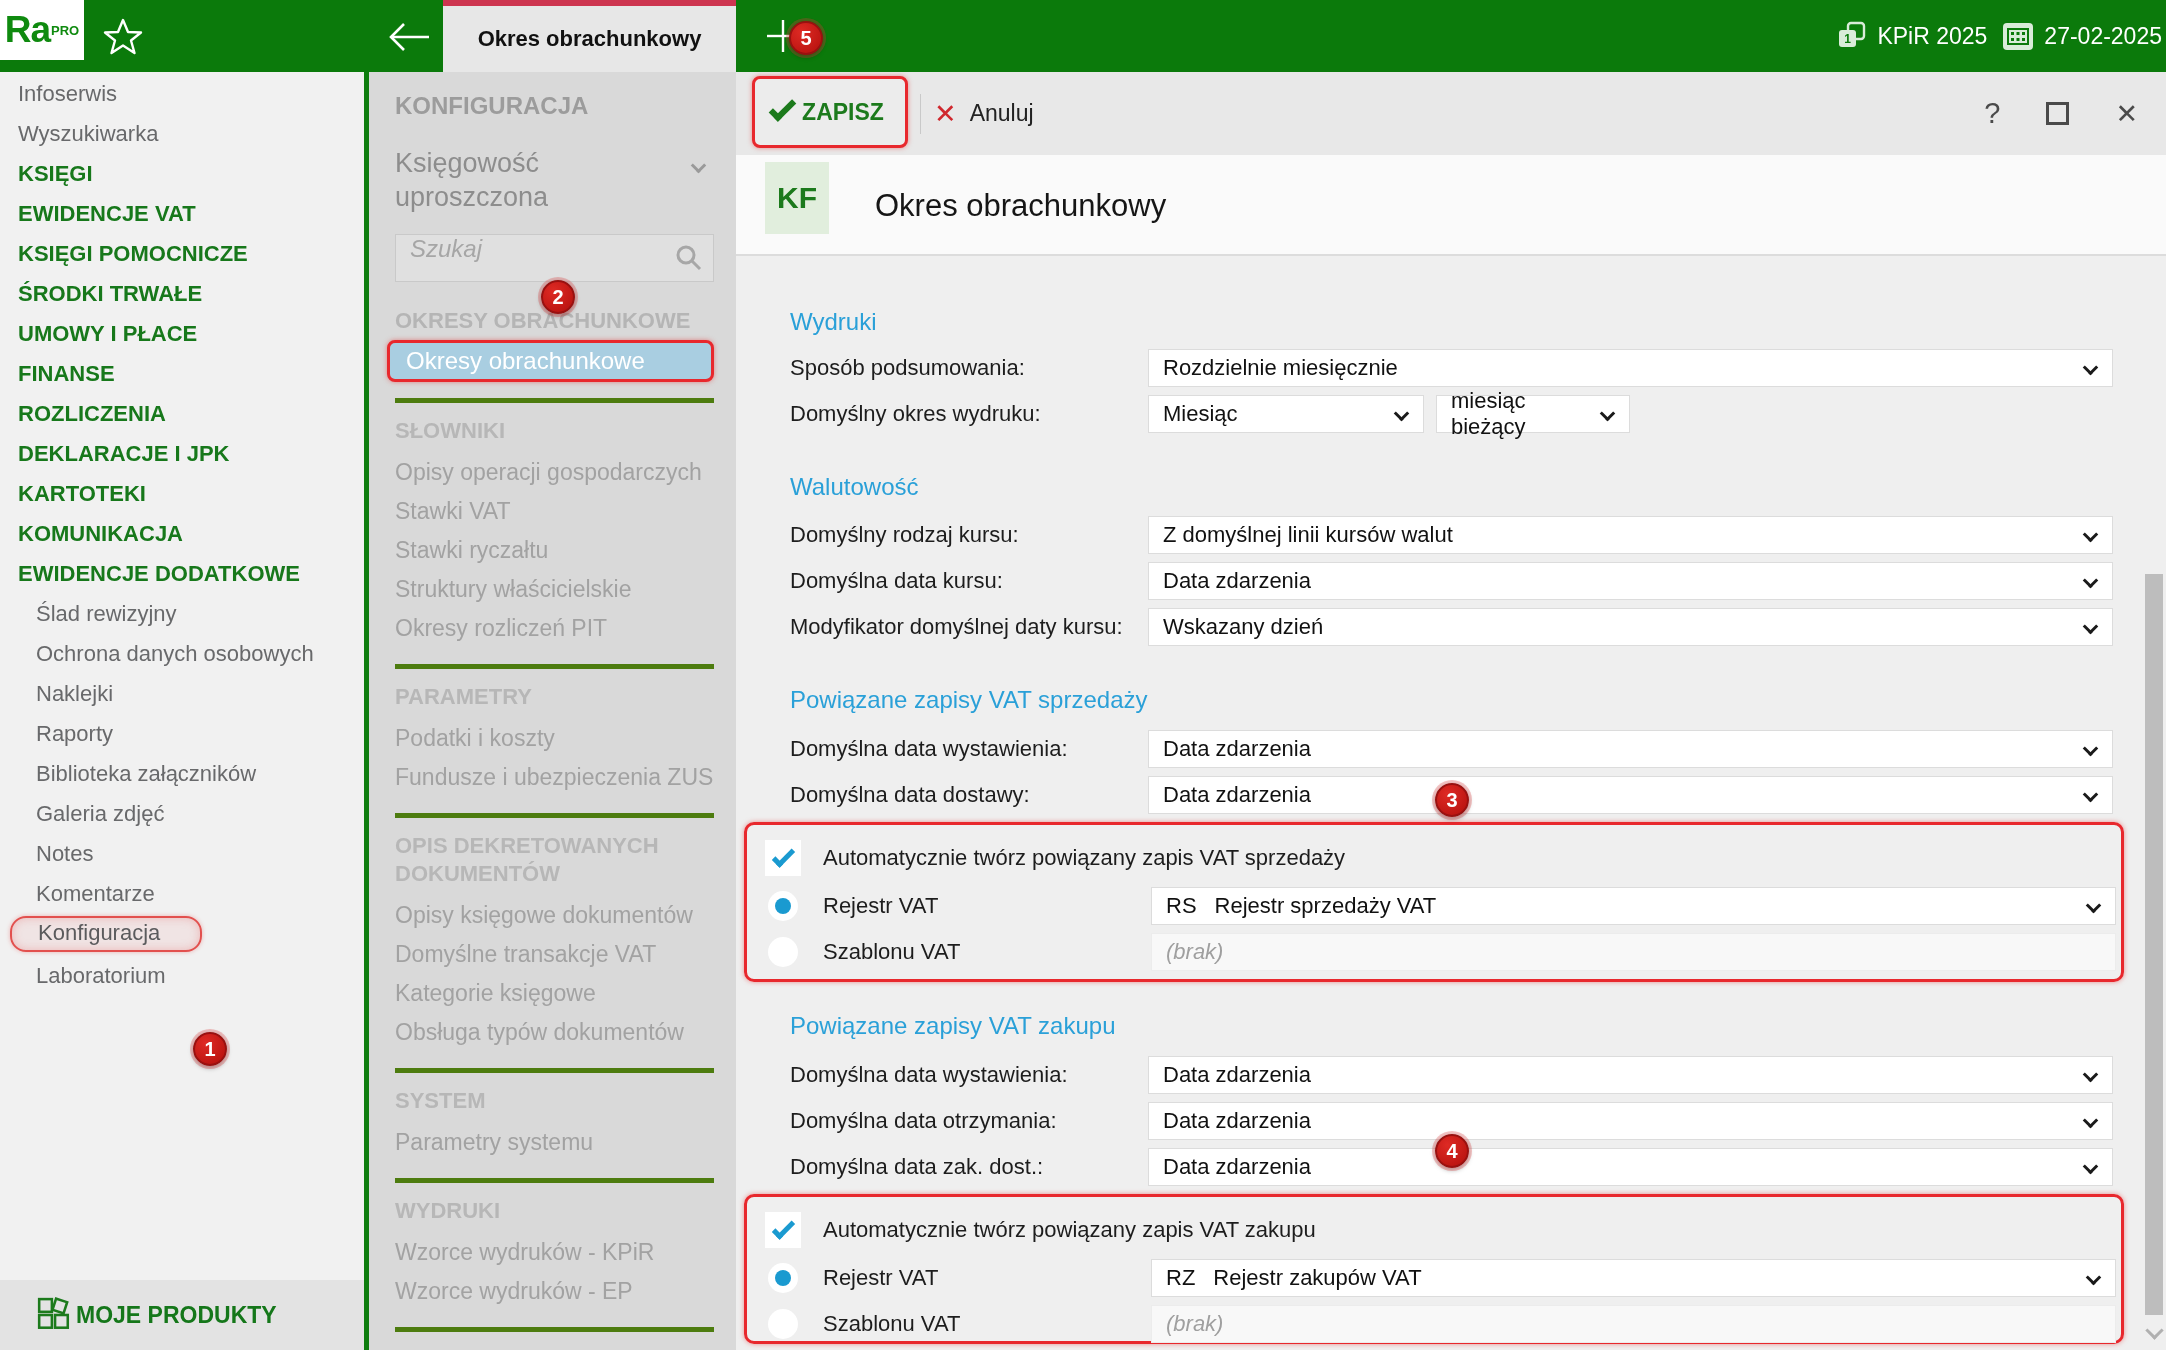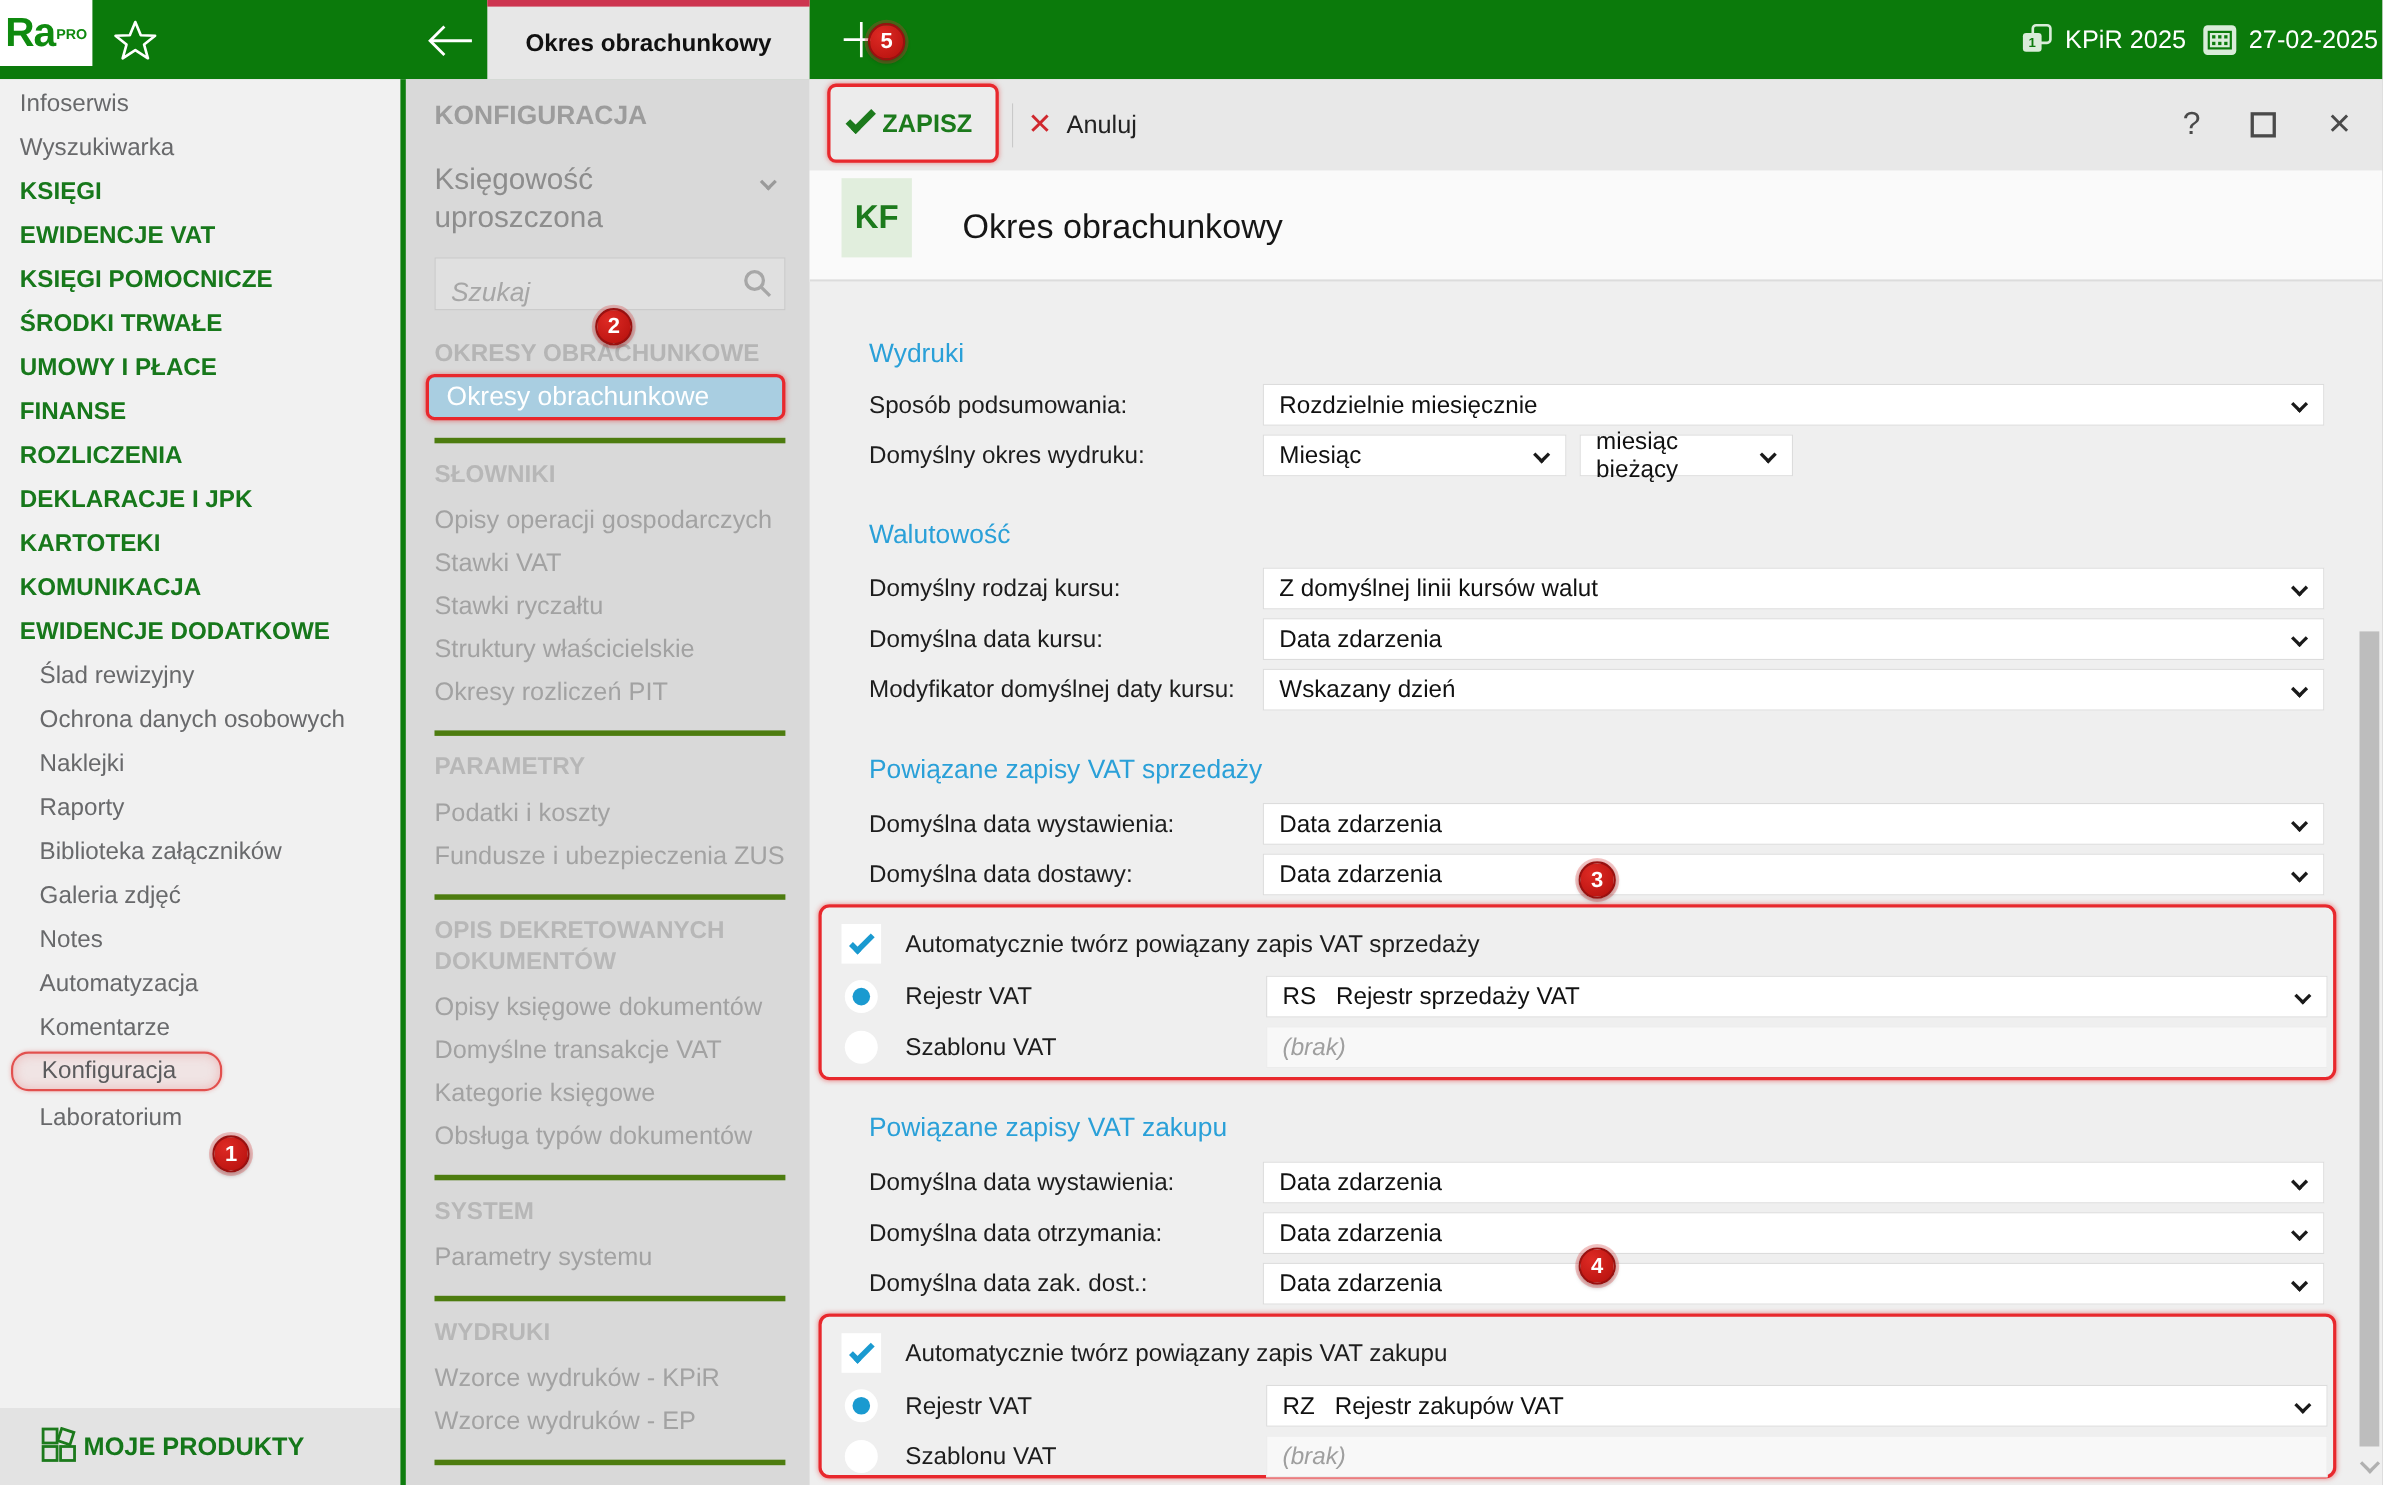--- a/index.html
+++ b/index.html
@@ -46,21 +46,21 @@
                  display:flex; align-items:center; gap:4px; padding-left:36px; }
   .side-footer-label { color:#15771a; font-size:23px; font-weight:bold; }
   .vdivider { position:absolute; left:364px; top:72px; width:5px; height:1278px; background:#0e7d0e; }
 
   
   .config { position:absolute; left:369px; top:72px; width:367px; height:1278px; background:#d9d9d9; padding:20px 22px 0 26px; }
   .cfg-title { font-size:24px; font-weight:bold; color:#9c9c9c; }
   .cfg-context { position:relative; margin-top:26px; padding-right:40px; font-size:27px; color:#8d8d8d; line-height:34px; }
   .cfg-context .chev { position:absolute; right:10px; top:14px; border-color:#9a9a9a; }
   .cfg-search { position:relative; margin-top:20px; height:48px; background:#e0e0e0; border:1px solid #c9c9c9;
-                display:flex; align-items:flex-end; padding:0 44px 0 14px; }
+                display:flex; align-items:flex-start; padding:0 44px 0 14px; }
   .cfg-search-ph { font-size:24px; font-style:italic; color:#a6a6a6; }
   .cfg-group-header { margin-top:26px; font-size:22px; font-weight:bold; color:#b5b5b5; }
   .cfg-selected { position:relative; margin:6px 0 0 -8px; height:42px; border:3px solid #e8282d; border-radius:8px;
                   background:#a9cee1; display:flex; align-items:center; padding-left:16px;
                   box-shadow:0 0 5px rgba(230,60,60,.55); }
   .cfg-selected span { color:#fff; font-size:24px; }
   .ci { height:39px; display:flex; align-items:center; font-size:23px; color:#a2a2a2; }
   .ci.t-header { height:auto; margin-top:16px; padding:14px 0 8px 0; border-top:5px solid #4d7c0f;
                  font-size:22px; font-weight:bold; color:#b7b7b7; line-height:28px; }
   .cfg-list { margin-top:4px; }
@@ -201,21 +201,20 @@
         <div class="nav-item t-section">KARTOTEKI</div>
         <div class="nav-item t-section">KOMUNIKACJA</div>
         <div class="nav-item t-section">EWIDENCJE DODATKOWE</div>
         <div class="nav-item t-sub">Ślad rewizyjny</div>
         <div class="nav-item t-sub">Ochrona danych osobowych</div>
         <div class="nav-item t-sub">Naklejki</div>
         <div class="nav-item t-sub">Raporty</div>
         <div class="nav-item t-sub">Biblioteka załączników</div>
         <div class="nav-item t-sub">Galeria zdjęć</div>
         <div class="nav-item t-sub">Notes</div>
-        <div class="nav-item t-sub">Automatyzacja</div>
         <div class="nav-item t-sub">Komentarze</div>
       </div>
     <div class="konfig-row">
       <span class="konfig-pill">Konfiguracja</span>
     </div>
     <div class="nav">
 
     <div class="nav-item t-sub">Laboratorium</div>
       </div>
     <div class="side-footer">

